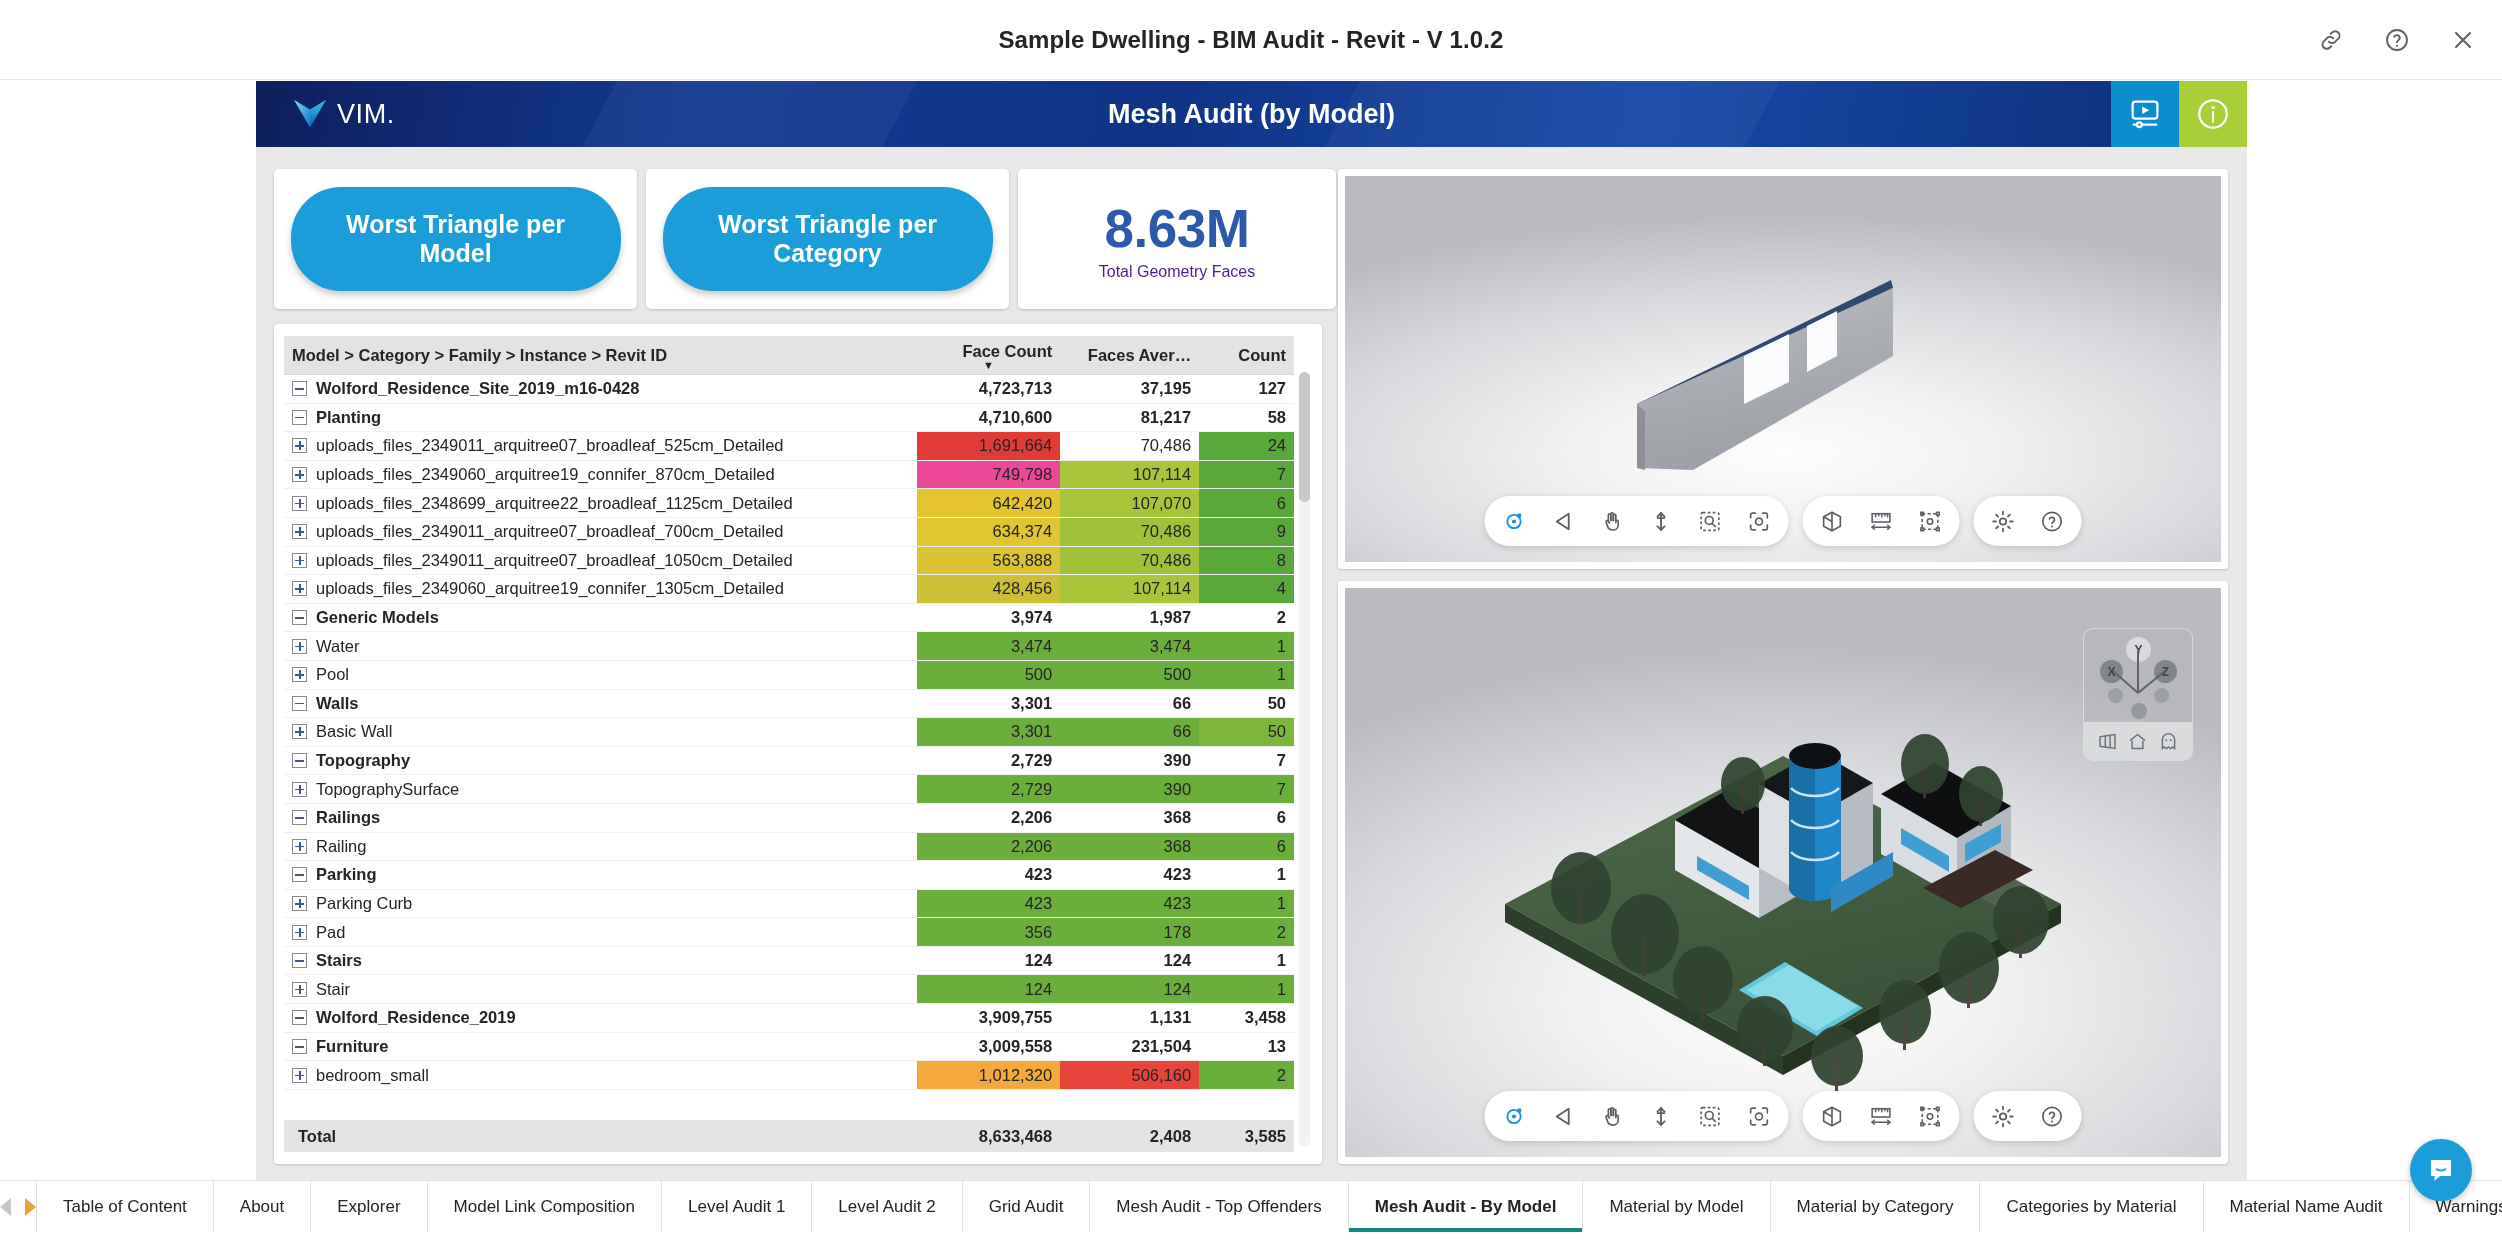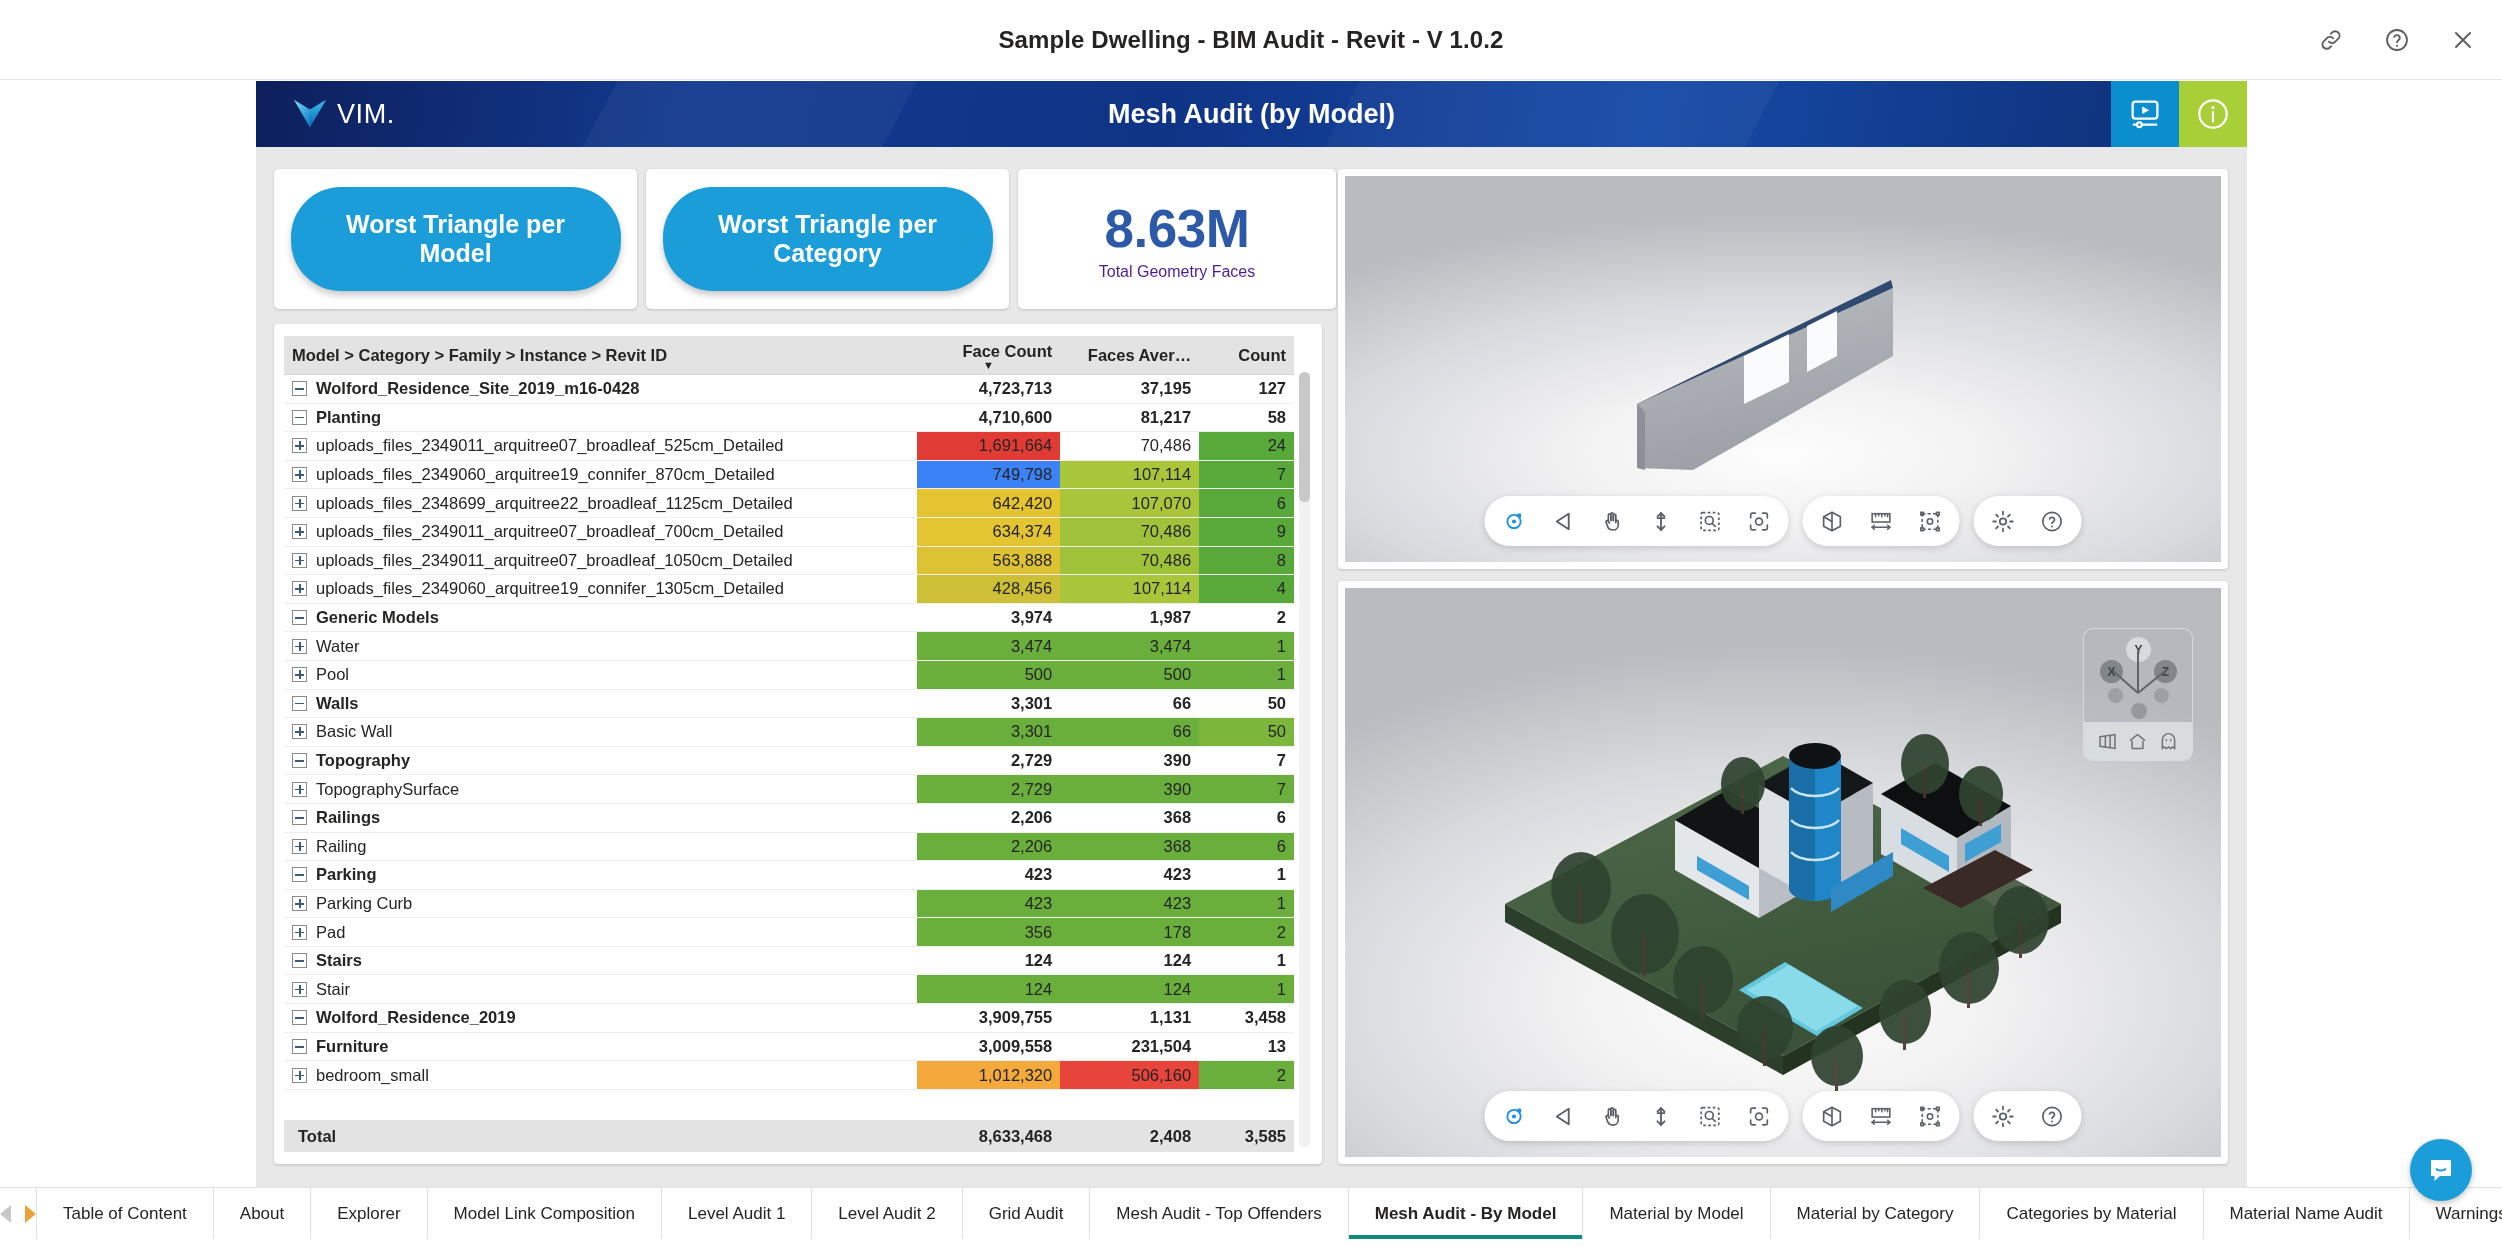--- a/index.html
+++ b/index.html
@@ -120,21 +120,21 @@
     justify-content:center; font-size:12px; font-weight:700; color:#3f4247; }
   .gizmo-bot { height:38px; background:rgba(222,224,226,.85);
     display:flex; align-items:center; justify-content:space-around; padding:0 8px; }
   .gizmo-bot svg { width:21px; height:21px; color:#6e7277; }
 
   
   .wallart { position:absolute; left:0; top:0; width:100%; height:100%; }
   .houseart { position:absolute; left:0; top:0; width:100%; height:100%; }
 
   
-  .tabbar { position:absolute; left:0; bottom:8px; width:2502px; height:52px;
+  .tabbar { position:absolute; left:0; bottom:15px; width:2502px; height:52px;
     background:#fff; border-top:1px solid #e1e1e1; display:flex; align-items:stretch; }
   .pager { width:62px; display:flex; align-items:center; justify-content:center; gap:14px;
     border-right:1px solid #e1e1e1; }
   .pg-arrow { width:0; height:0; cursor:pointer; }
   .pg-prev { border-top:9px solid transparent; border-bottom:9px solid transparent;
     border-right:11px solid #c7c7c7; }
   .pg-next { border-top:9px solid transparent; border-bottom:9px solid transparent;
     border-left:11px solid #e8a33d; }
   .tabs { flex:1; display:flex; align-items:stretch; }
   .tab { display:flex; align-items:center; justify-content:center; padding:0 26px;
@@ -264,21 +264,21 @@
               <td class="num num3">58</td>
             </tr>
             <tr class="lvl2">
               <td class="name ind2"><span class="tgl plus"></span><span>uploads_files_2349011_arquitree07_broadleaf_525cm_Detailed</span></td>
               <td class="num" style="background: rgb(224, 59, 53);">1,691,664</td>
               <td class="num">70,486</td>
               <td class="num num3" style="background: rgb(87, 169, 58);">24</td>
             </tr>
             <tr class="lvl2">
               <td class="name ind2"><span class="tgl plus"></span><span>uploads_files_2349060_arquitree19_connifer_870cm_Detailed</span></td>
-              <td class="num" style="background: #3b82f6;">749,798</td>
+              <td class="num" style="background: #ec4899;">749,798</td>
               <td class="num" style="background: rgb(169, 198, 58);">107,114</td>
               <td class="num num3" style="background: rgb(88, 169, 58);">7</td>
             </tr>
             <tr class="lvl2">
               <td class="name ind2"><span class="tgl plus"></span><span>uploads_files_2348699_arquitree22_broadleaf_1125cm_Detailed</span></td>
               <td class="num" style="background: rgb(228, 196, 49);">642,420</td>
               <td class="num" style="background: rgb(169, 198, 58); padding-left: 14px;">107,070</td>
               <td class="num num3" style="background: rgb(88, 169, 58);">6</td>
             </tr>
             <tr class="lvl2">

